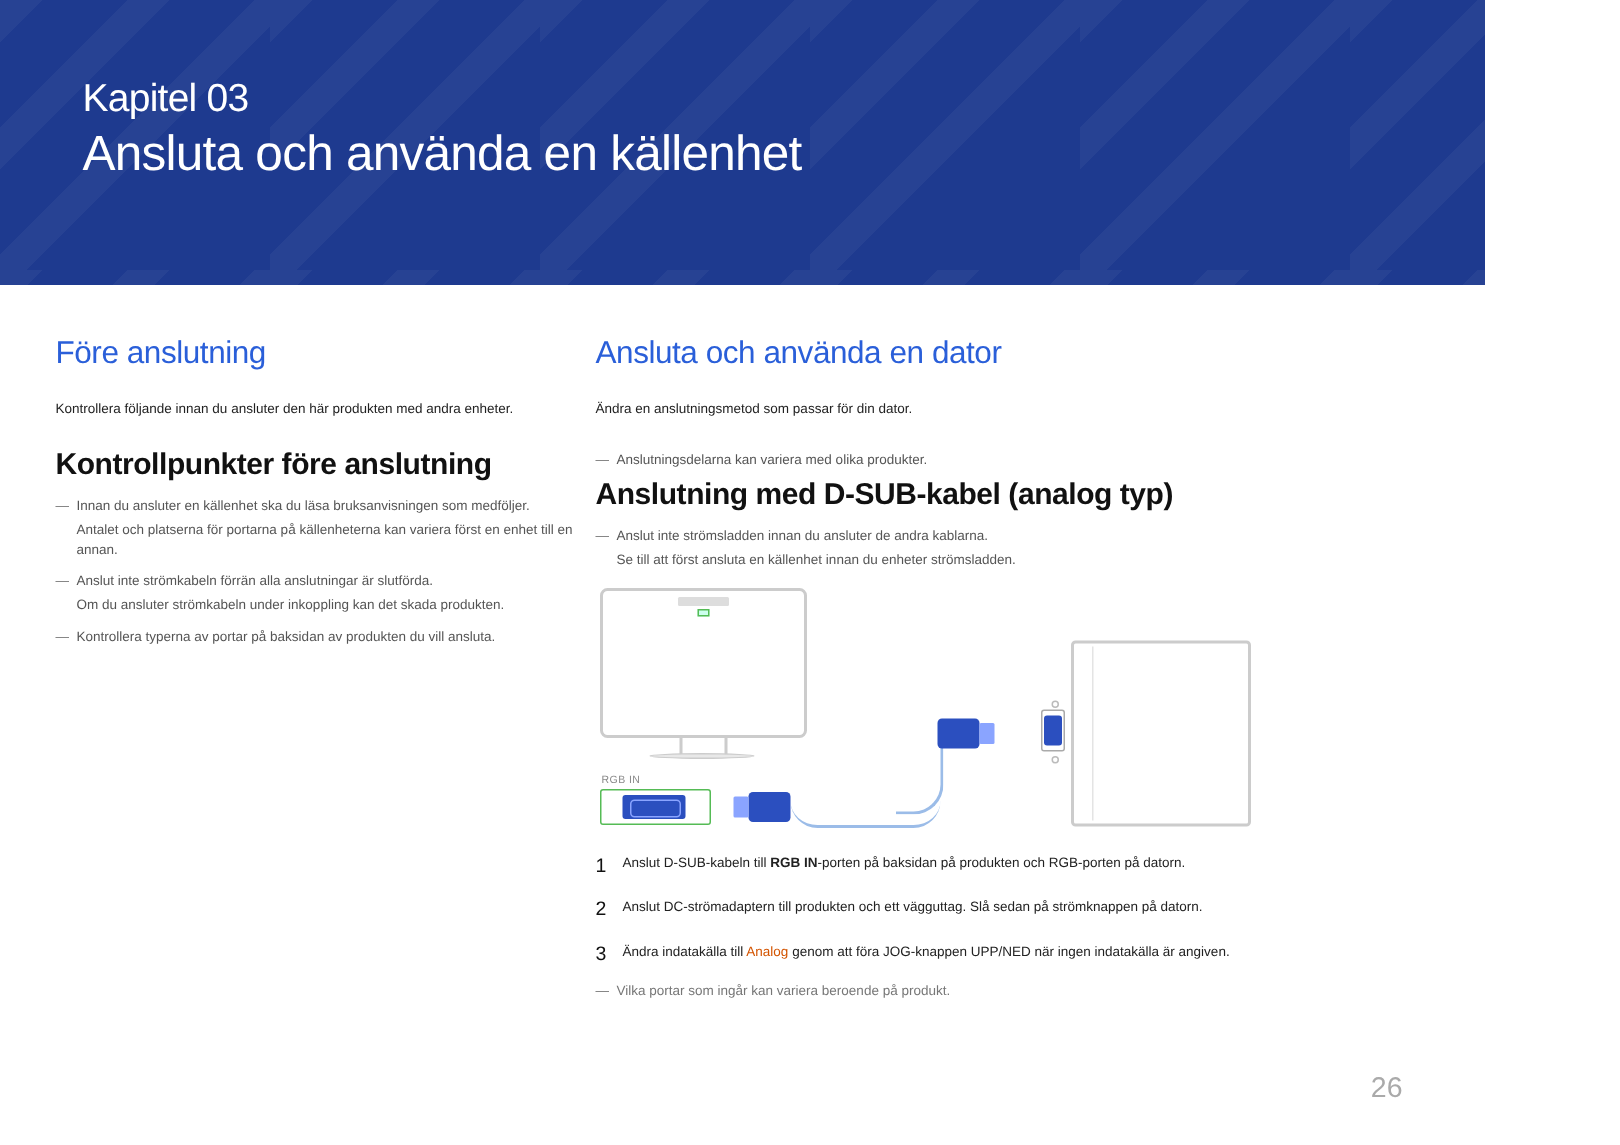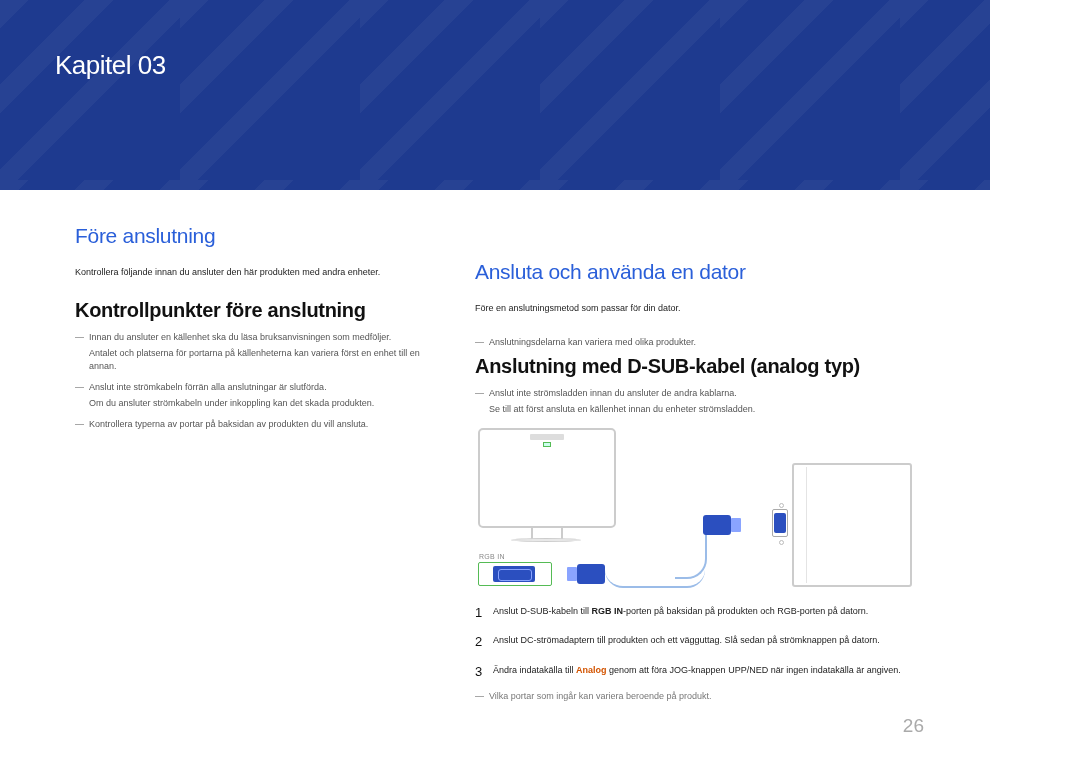--- a/index.html
+++ b/index.html
@@ -14,23 +14,23 @@
       linear-gradient(135deg, rgba(255,255,255,0.04) 0 20px, transparent 20px 60px,
                       rgba(255,255,255,0.04) 60px 80px, transparent 80px 120px,
                       rgba(255,255,255,0.04) 120px 140px, transparent 140px 180px);
     background-size: 180px 180px;
     padding: 50px 0 0 55px;
     color: #fff;
   }
   .chapter-label { font-size: 26px; font-weight: 400; letter-spacing: -0.5px; }
   .chapter-title { font-size: 33px; font-weight: 400; letter-spacing: -0.5px; margin-top: 2px; }
 
-  .body-area { display: flex; padding: 34px 55px 0 75px; gap: 40px; }
+  .body-area { display: flex; padding: 34px 55px 0 37px; }
   .col-left { width: 360px; flex-shrink: 0; }
-  .col-right { flex: 1; margin-top: 36px; }
+  .col-right { flex: 1; }
 
   h2.section { color: #2a5fd9; font-size: 21px; font-weight: 500; letter-spacing: -0.3px; margin-bottom: 18px; }
   .intro { font-size: 9px; color: #222; margin-bottom: 20px; line-height: 1.4; }
 
   h3.subsection { color: #111; font-size: 20px; font-weight: 600; letter-spacing: -0.3px; margin-bottom: 8px; margin-top: 4px; }
 
   .note-list { font-size: 9px; color: #555; line-height: 1.6; }
   .note-item { display: flex; margin-bottom: 6px; }
   .note-item .dash { flex-shrink: 0; width: 14px; text-align: left; color: #777; }
   .note-item .txt { flex: 1; }
@@ -101,34 +101,35 @@
   .pc-dsub { position:absolute; right:129px; top:88px; width:12px; height:20px;
     background:#2b4fbf; border-radius:2px;}
   .pc-dot1{position:absolute; right:131px; top:78px; width:5px;height:5px;border:1px solid #bbb;border-radius:50%;}
   .pc-dot2{position:absolute; right:131px; top:115px; width:5px;height:5px;border:1px solid #bbb;border-radius:50%;}
 
   .steps { font-size: 9px; color: #222; }
   .step-row { display:flex; align-items:flex-start; margin-bottom:10px; line-height:1.5; }
   .step-num { width:18px; font-size:13px; font-weight:400; color:#111; flex-shrink:0; }
   .step-txt { flex:1; padding-top:2px; }
   .bold { font-weight:700; }
-  .analog { color:#d35400; font-weight:700; }
+  .analog { color:#d35400; font-weight:400; }
 
   .foot-note { font-size:9px; color:#777; display:flex; margin-top:4px; }
   .foot-note .dash{ width:14px; flex-shrink:0;}
 
-  .page-num { position:absolute; right:66px; bottom:26px; font-size:19px; color:#aaa; font-weight:300;}
+  .page-num { position:absolute; right:55px; bottom:26px; font-size:19px; color:#aaa; font-weight:300;}
 </style>
 </head>
 <body>
 
 <div class="page">
 
   <div class="header">
     <div class="chapter-label">Kapitel 03</div>
+    <div class="chapter-title">Ansluta och använda en källenhet</div>
   </div>
 
   <div class="body-area">
 
     <div class="col-left">
       <h2 class="section">Före anslutning</h2>
       <p class="intro">Kontrollera följande innan du ansluter den här produkten med andra enheter.</p>
       <h3 class="subsection">Kontrollpunkter före anslutning</h3>
 
       <div class="note-list">
@@ -146,21 +147,21 @@
 
         <div class="note-item">
           <span class="dash">―</span>
           <span class="txt">Kontrollera typerna av portar på baksidan av produkten du vill ansluta.</span>
         </div>
       </div>
     </div>
 
     <div class="col-right">
       <h2 class="section">Ansluta och använda en dator</h2>
-      <p class="intro">Före en anslutningsmetod som passar för din dator.</p>
+      <p class="intro">Ändra en anslutningsmetod som passar för din dator.</p>
       <div class="note-list">
         <div class="note-item">
           <span class="dash">―</span>
           <span class="txt">Anslutningsdelarna kan variera med olika produkter.</span>
         </div>
       </div>
 
       <h3 class="subsection">Anslutning med D-SUB-kabel (analog typ)</h3>
 
       <div class="note-list">

